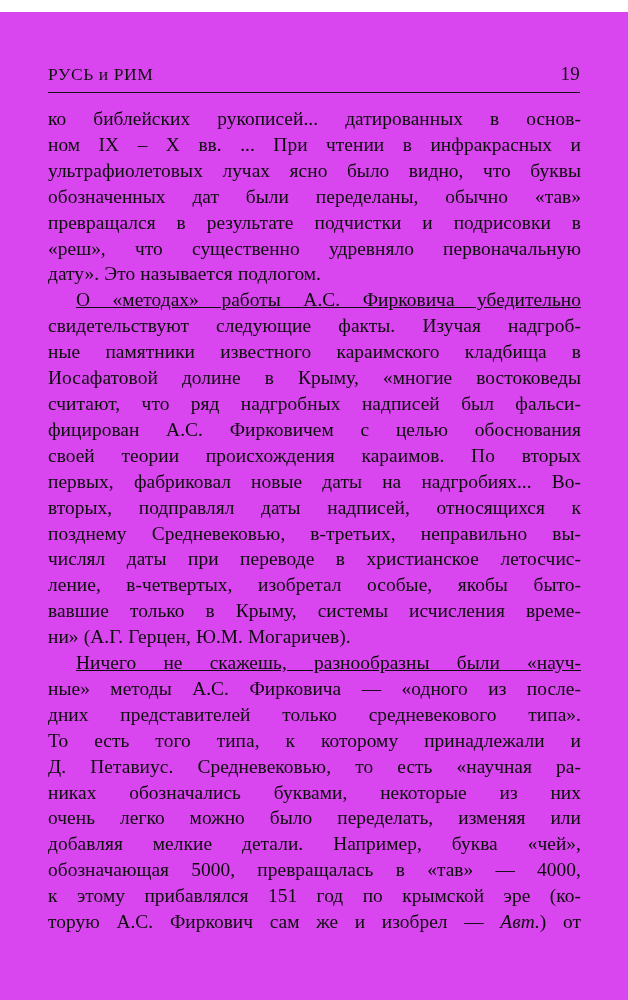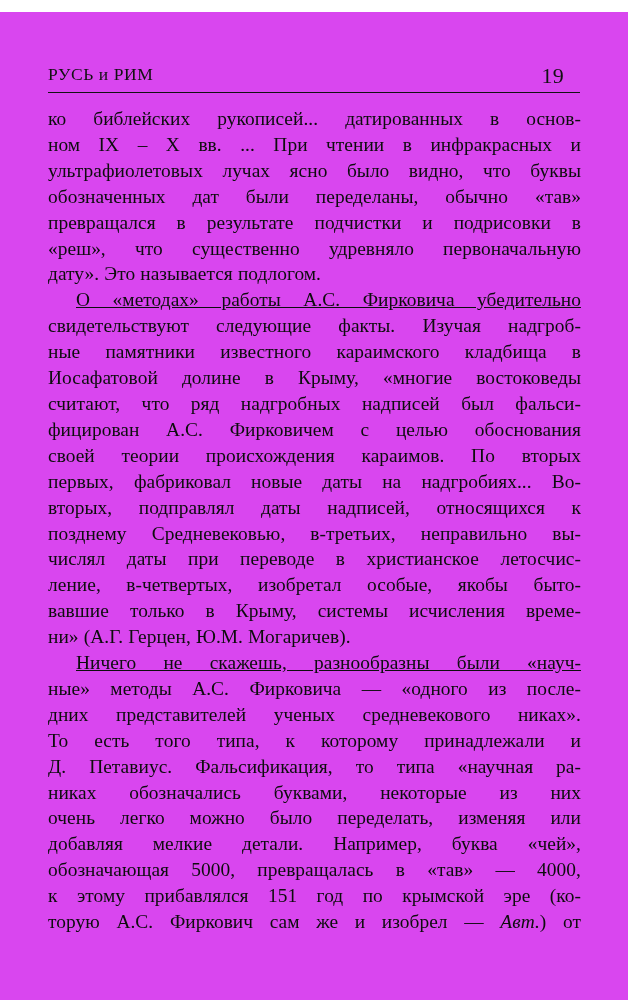--- a/index.html
+++ b/index.html
@@ -35,23 +35,23 @@
     left: 0;
     top: 0;
     font-size: 17.5px;
     letter-spacing: 0.6px;
     white-space: nowrap;
     color: #111111;
   }
 
   .running-head-folio {
     position: absolute;
-    right: 16px;
+    right: 0;
     top: -1px;
-    font-size: 22px;
+    font-size: 19px;
     letter-spacing: 0.2px;
     color: #111111;
   }
 
   .header-rule {
     position: absolute;
     left: 48px;
     top: 80px;
     width: 532px;
     height: 0;
@@ -129,23 +129,23 @@
         <span class="line">вторых, подправлял даты надписей, относящихся к</span>
         <span class="line">позднему Средневековью, в-третьих, неправильно вы-</span>
         <span class="line">числял даты при переводе в христианское летосчис-</span>
         <span class="line">ление, в-четвертых, изобретал особые, якобы быто-</span>
         <span class="line">вавшие только в Крыму, системы исчисления време-</span>
         <span class="line last">ни» (А.Г. Герцен, Ю.М. Могаричев).</span>
       </p>
     <p class="para" id="p3">
         <span class="line indent">Ничего не скажешь, разнообразны были «науч-</span>
         <span class="line">ные» методы А.С. Фирковича — «одного из после-</span>
-        <span class="line">дних представителей ученых средневекового никах».</span>
+        <span class="line">дних представителей только средневекового типа».</span>
         <span class="line">То есть того типа, к которому принадлежали и</span>
-        <span class="line">Д. Петавиус. Фальсификация, то типа «научная ра-</span>
+        <span class="line">Д. Петавиус. Средневековью, то есть «научная ра-</span>
         <span class="line">никах обозначались буквами, некоторые из них</span>
         <span class="line">очень легко можно было переделать, изменяя или</span>
         <span class="line">добавляя мелкие детали. Например, буква «чей»,</span>
         <span class="line">обозначающая 5000, превращалась в «тав» — 4000,</span>
         <span class="line">к этому прибавлялся 151 год по крымской эре (ко-</span>
         <span class="line">торую А.С. Фиркович сам же и изобрел — <span class="ital">Авт.</span>) от</span>
       </p>
   </div>
 
 </div>

